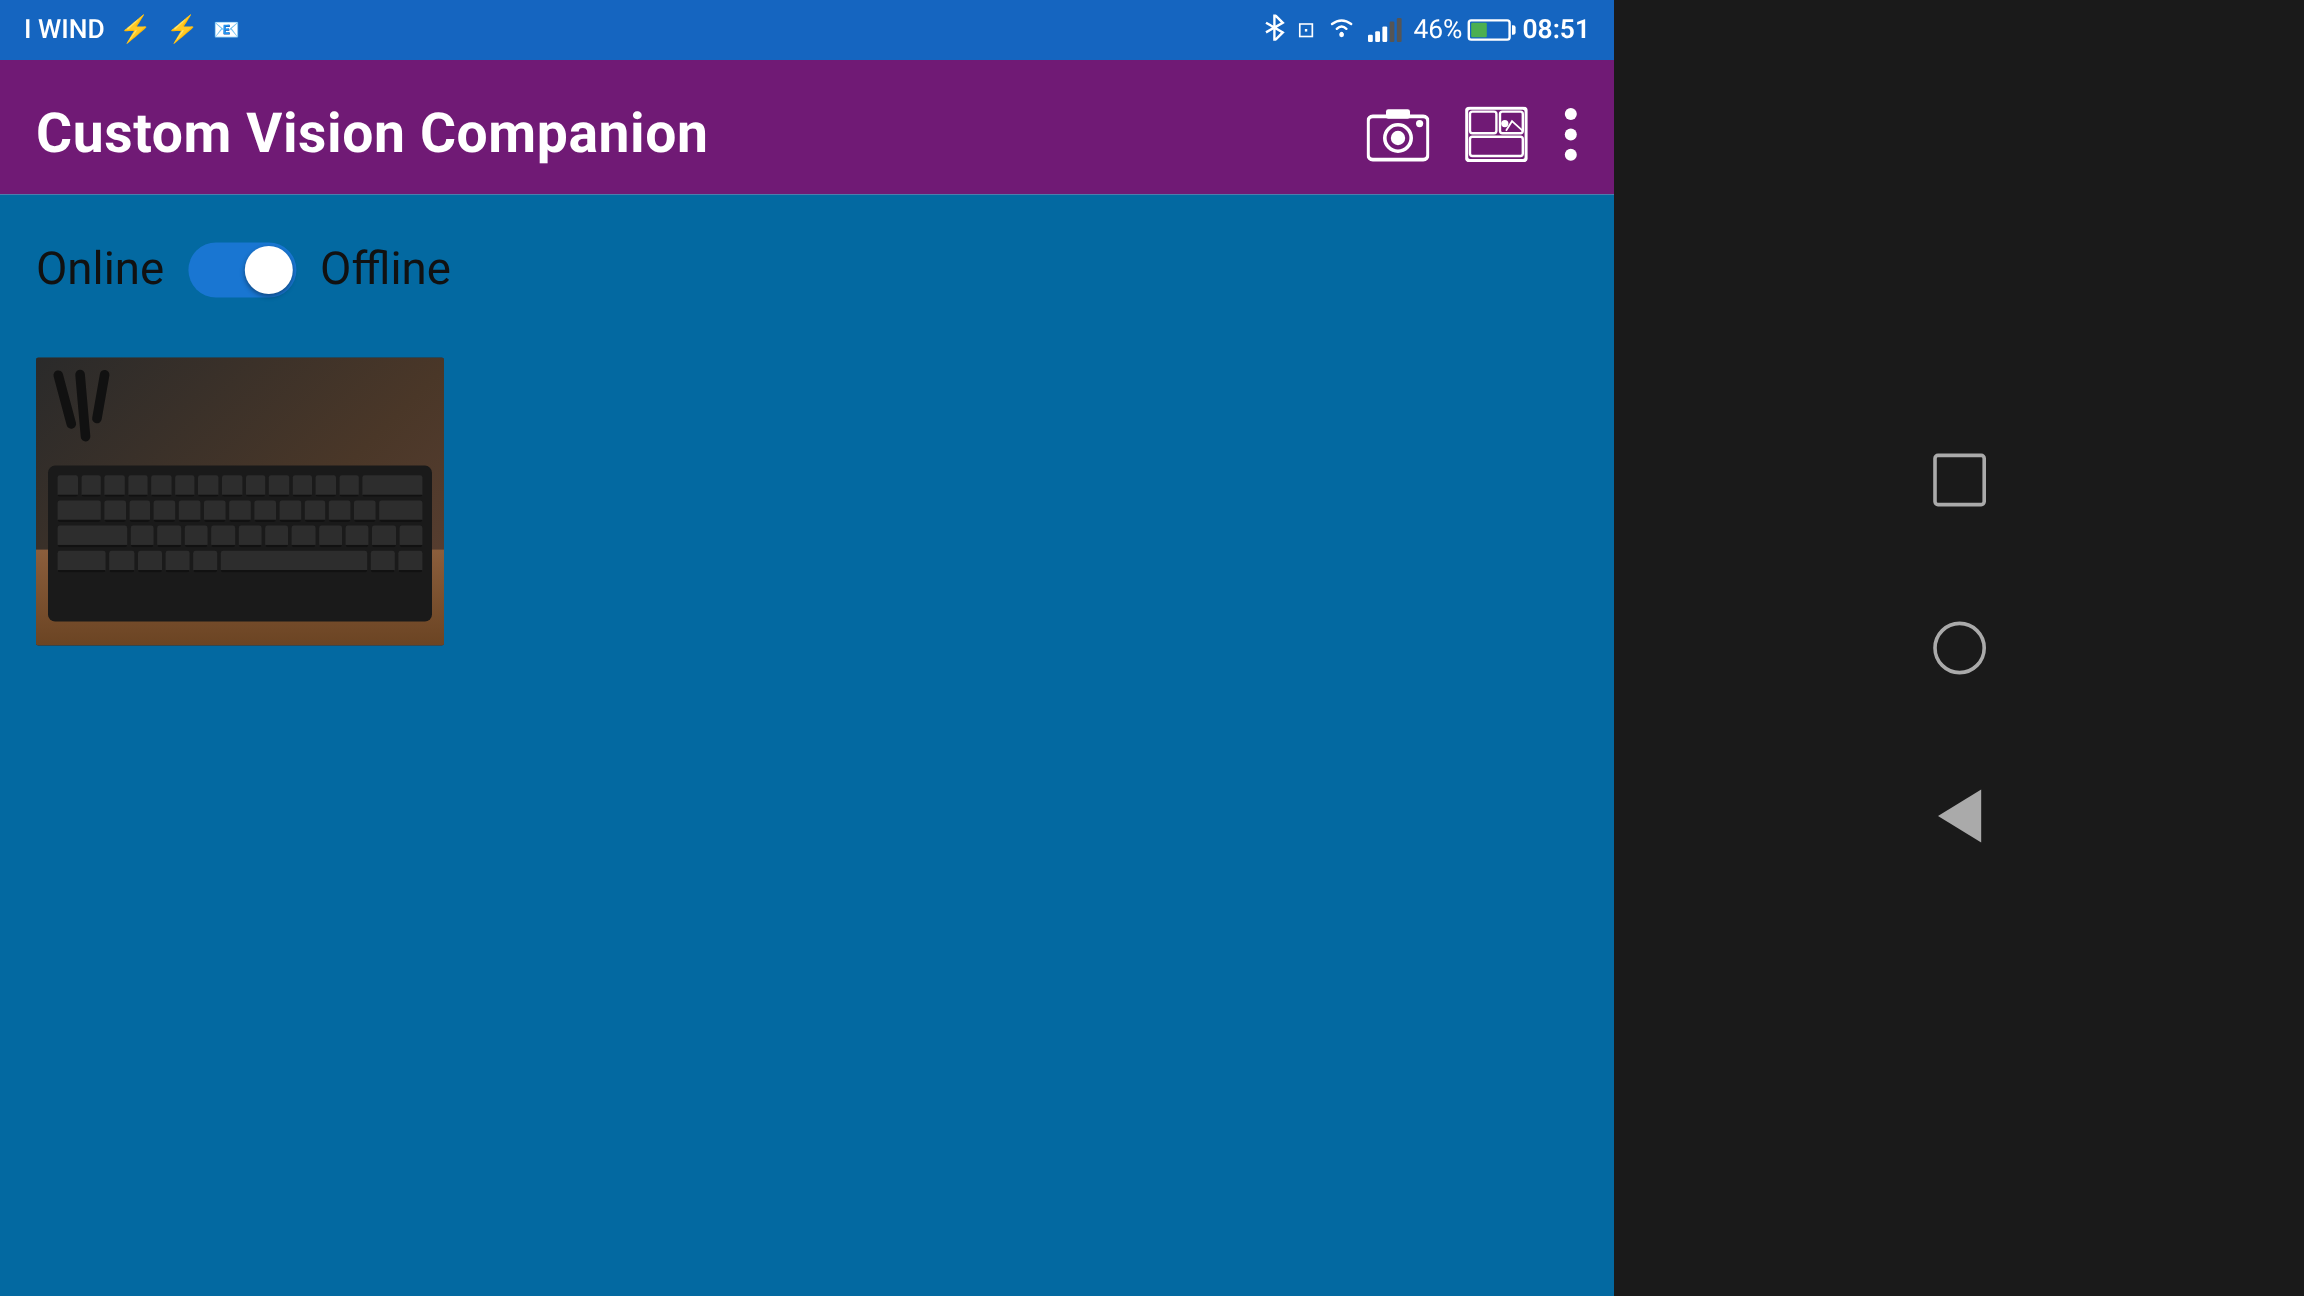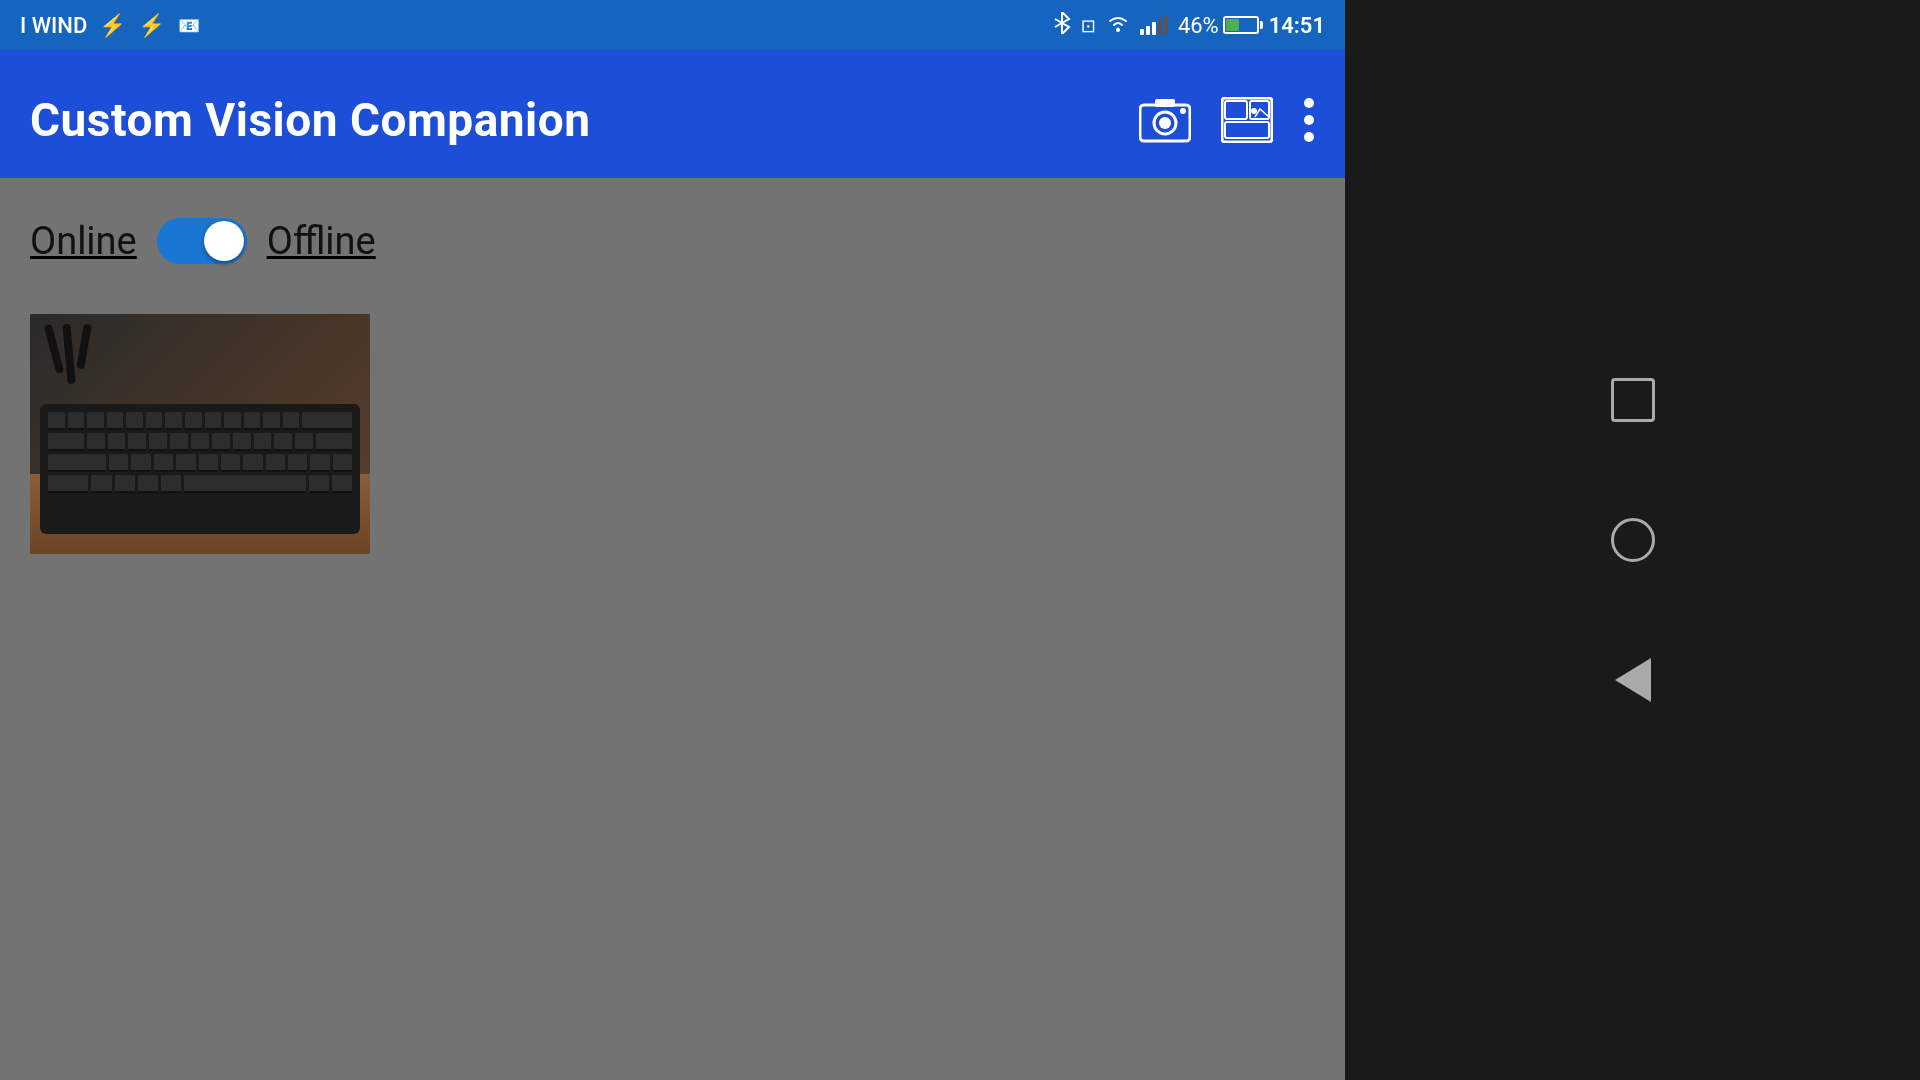--- a/index.html
+++ b/index.html
@@ -69,22 +69,22 @@
     }
     .battery-fill {
       height: 100%;
       width: 45%;
       background: #4CAF50;
       border-radius: 1px;
     }
 
     
     .app-toolbar {
-      height: 128px;
-      background: #1d4ed8;
+      height: 112px;
+      background: #701a75;
       display: flex;
       align-items: center;
       justify-content: space-between;
       padding: 12px 30px 0 30px;
     }
     .app-title {
       color: white;
       font-size: 46px;
       font-weight: 700;
       letter-spacing: 0.5px;
@@ -98,23 +98,22 @@
       color: white;
       cursor: pointer;
       display: flex;
       align-items: center;
       justify-content: center;
     }
 
     
     .content-area {
       flex: 1;
-      background: #737373;
+      background: #0369a1;
       padding: 40px 30px 0 30px;
-      text-decoration: underline;
     }
 
     
     .mode-row {
       display: flex;
       align-items: center;
       gap: 20px;
       margin-bottom: 50px;
     }
     .mode-label {
@@ -333,21 +332,21 @@
         <div class="signal-bar" style="height:20px; background:#555;"></div>
       </div>
 
       <div class="battery-container">
         <span>46%</span>
         <div class="battery-icon">
           <div class="battery-fill"></div>
         </div>
       </div>
 
-      <span style="font-weight:600;">14:51</span>
+      <span style="font-weight:600;">08:51</span>
     </div>
   </div>
 
   <div class="app-toolbar">
     <span class="app-title">Custom Vision Companion</span>
     <div class="toolbar-icons">
 
       <div class="toolbar-btn">
         <svg width="52" height="46" viewBox="0 0 52 46" fill="none">
           <rect x="1" y="8" width="50" height="36" rx="4" stroke="white" stroke-width="3"></rect>

